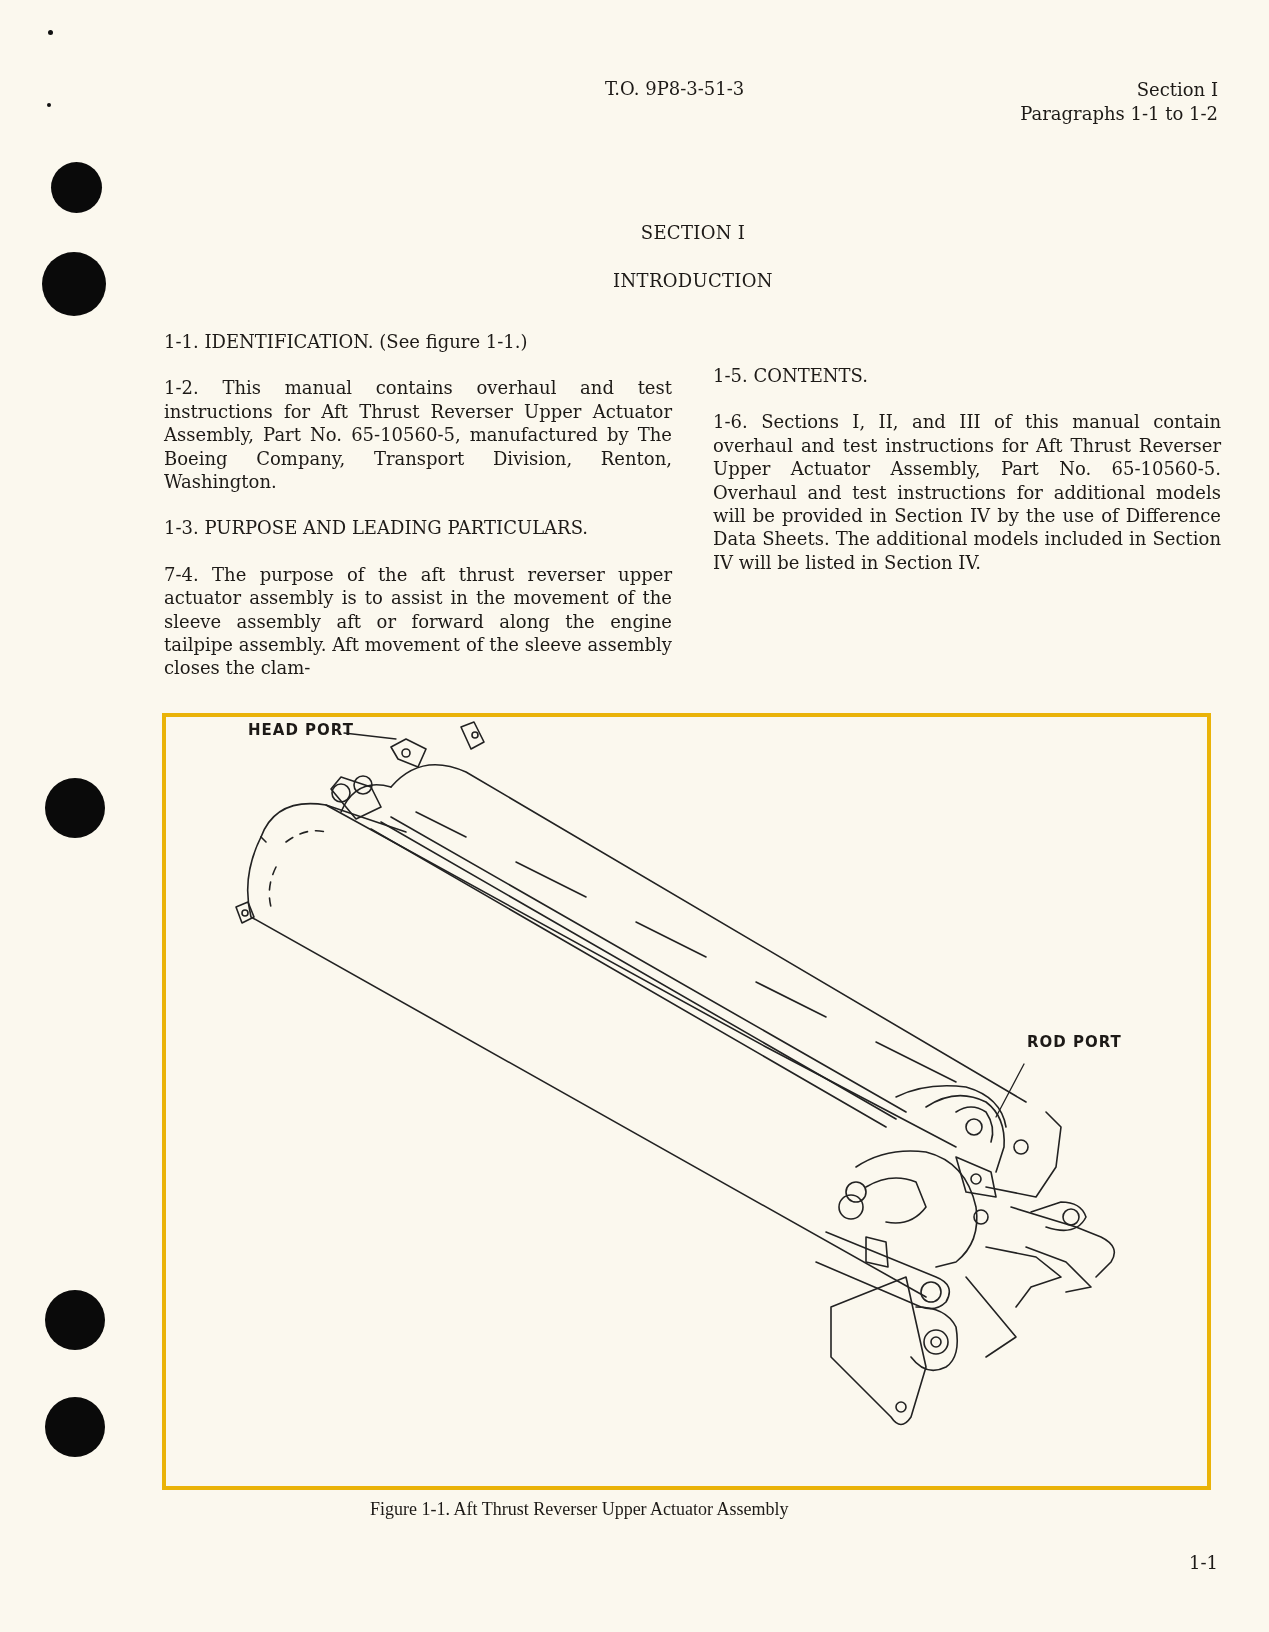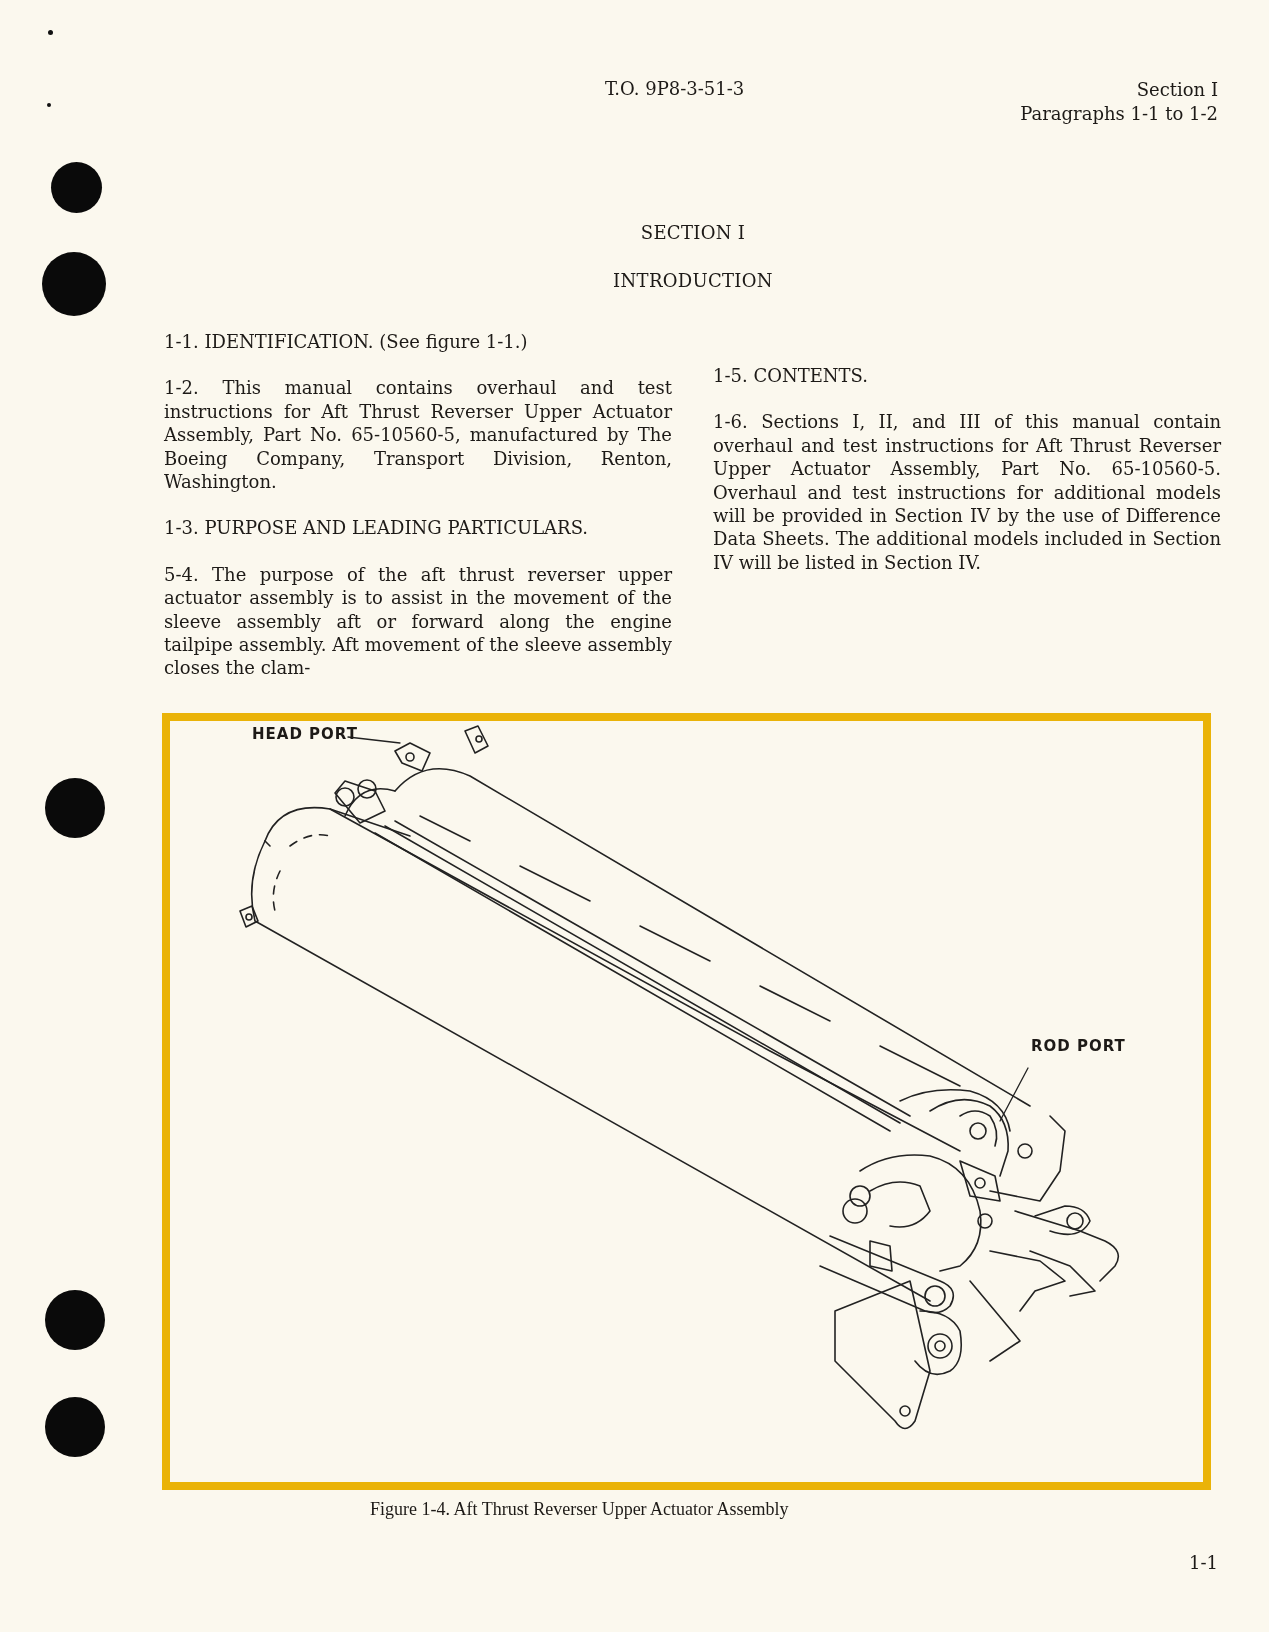--- a/index.html
+++ b/index.html
@@ -24,21 +24,21 @@
   .col { position: absolute; width: 508px; font-size: 18px; line-height: 23.4px; }
   .col p { margin: 0 0 23px 0; text-align: justify; }
   .col p.head { text-align: left; }
   .col-left { left: 164px; top: 330px; }
   .col-right { left: 713px; top: 364px; }
   .col-right .cont { margin-top: -22px; }
 
   .figure-box {
     position: absolute; left: 162px; top: 713px;
     width: 1049px; height: 777px;
-    border: 8px solid #eab308;
+    border: 4px solid #eab308;
     box-sizing: border-box;
   }
   .fig-label {
     position: absolute;
     font-family: "DejaVu Sans", "Liberation Sans", sans-serif;
     font-weight: bold; font-size: 15px; letter-spacing: 1px;
   }
   .caption { position: absolute; left: 370px; top: 1499px; font-size: 18px; font-family: "Liberation Serif", serif; }
   .page-num { position: absolute; right: 51px; top: 1552px; font-size: 18px; text-align: right; }
   svg { position: absolute; left: 0; top: 0; }
@@ -60,21 +60,21 @@
   <div>Paragraphs 1-1 to 1-2</div>
 </div>
 
 <div class="sec-title t1">SECTION I</div>
 <div class="sec-title t2">INTRODUCTION</div>
 
 <div class="col col-left">
   <p class="head">1-1.  IDENTIFICATION. (See figure 1-1.)</p>
   <p>1-2. This manual contains overhaul and test instructions for Aft Thrust Reverser Upper Actuator Assembly, Part No. 65-10560-5, manufactured by The Boeing Company, Transport Division, Renton, Washington.</p>
   <p class="head">1-3.  PURPOSE AND LEADING PARTICULARS.</p>
-  <p>5-4. The purpose of the aft thrust reverser upper actuator assembly is to assist in the movement of the sleeve assembly aft or forward along the engine tailpipe assembly. Aft movement of the sleeve assembly closes the clam-</p>
+  <p>7-4. The purpose of the aft thrust reverser upper actuator assembly is to assist in the movement of the sleeve assembly aft or forward along the engine tailpipe assembly. Aft movement of the sleeve assembly closes the clam-</p>
 </div>
 
 <div class="col col-right">
   <p class="head">1-5.  CONTENTS.</p>
   <p>1-6. Sections I, II, and III of this manual contain overhaul and test instructions for Aft Thrust Reverser Upper Actuator Assembly, Part No. 65-10560-5. Overhaul and test instructions for additional models will be provided in Section IV by the use of Difference Data Sheets. The additional models included in Section IV will be listed in Section IV.</p>
 </div>
 
 <div class="figure-box">
   <svg width="1049" height="777" viewBox="0 0 1049 777" fill="none" stroke="#222" stroke-width="1.6" stroke-linecap="round" stroke-linejoin="round">
 
@@ -134,14 +134,14 @@
     <circle cx="855" cy="430" r="7"></circle>
     <circle cx="815" cy="500" r="7"></circle>
 
     <path d="M178 16 L230 22" stroke-width="1.3"></path>
     <path d="M858 347 L830 400" stroke-width="1.3"></path>
   </svg>
   <div class="fig-label" style="left:82px;top:4px;">HEAD PORT</div>
   <div class="fig-label" style="left:832px;top:316px;margin-left:29px;">ROD PORT</div>
 </div>
 
-<div class="caption">Figure 1-4.  Aft Thrust Reverser Upper Actuator Assembly</div>
+<div class="caption">Figure 1-1.  Aft Thrust Reverser Upper Actuator Assembly</div>
 <div class="page-num">1-1</div>
 
 </body></html>

